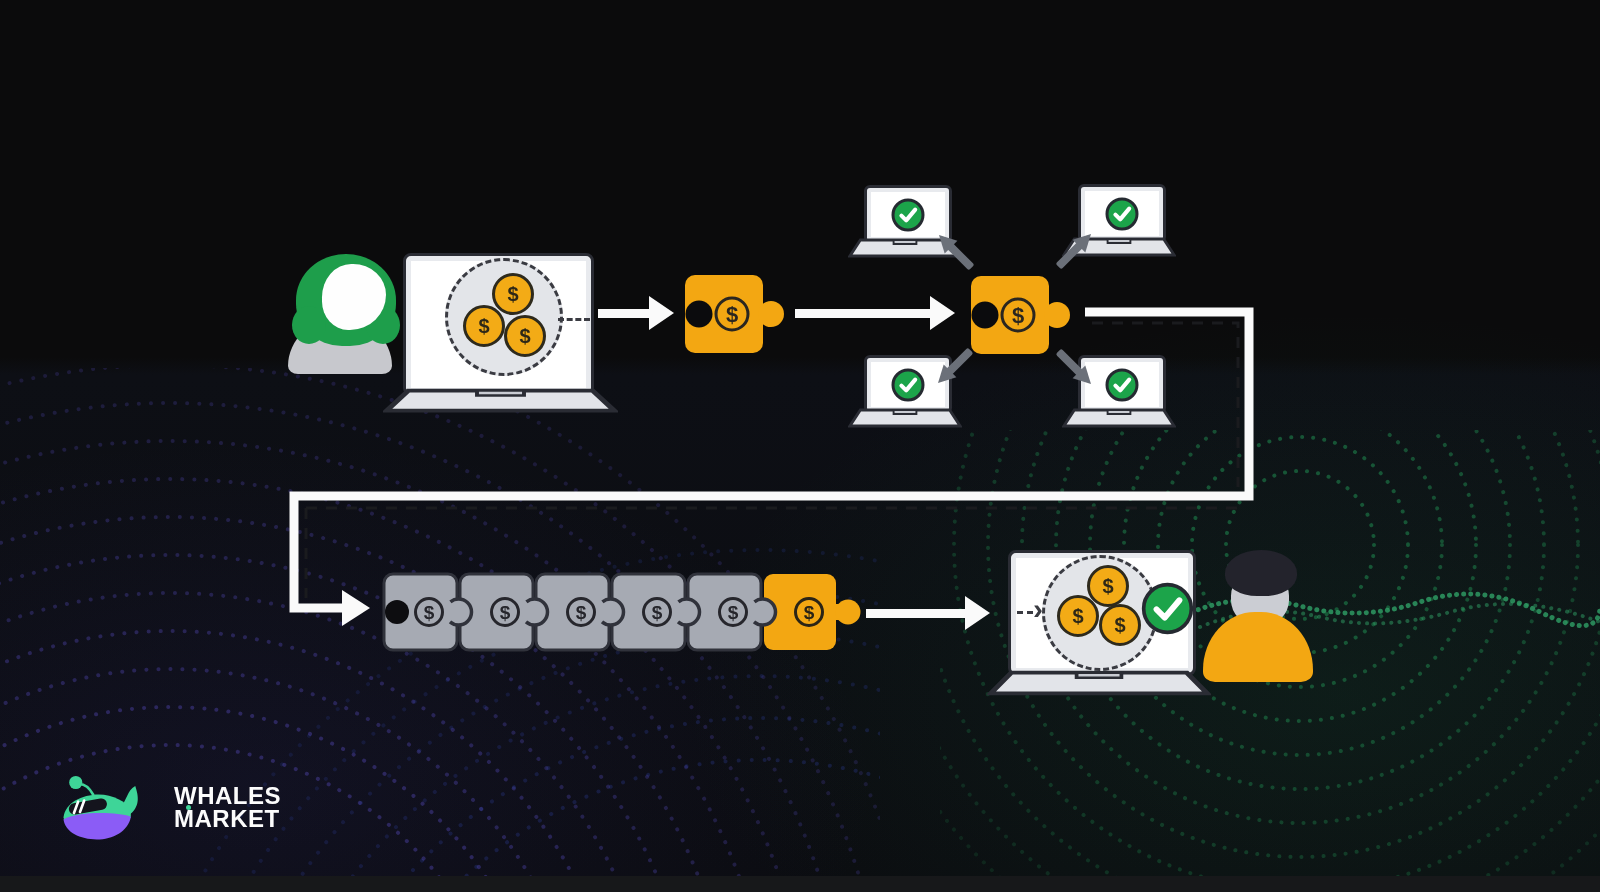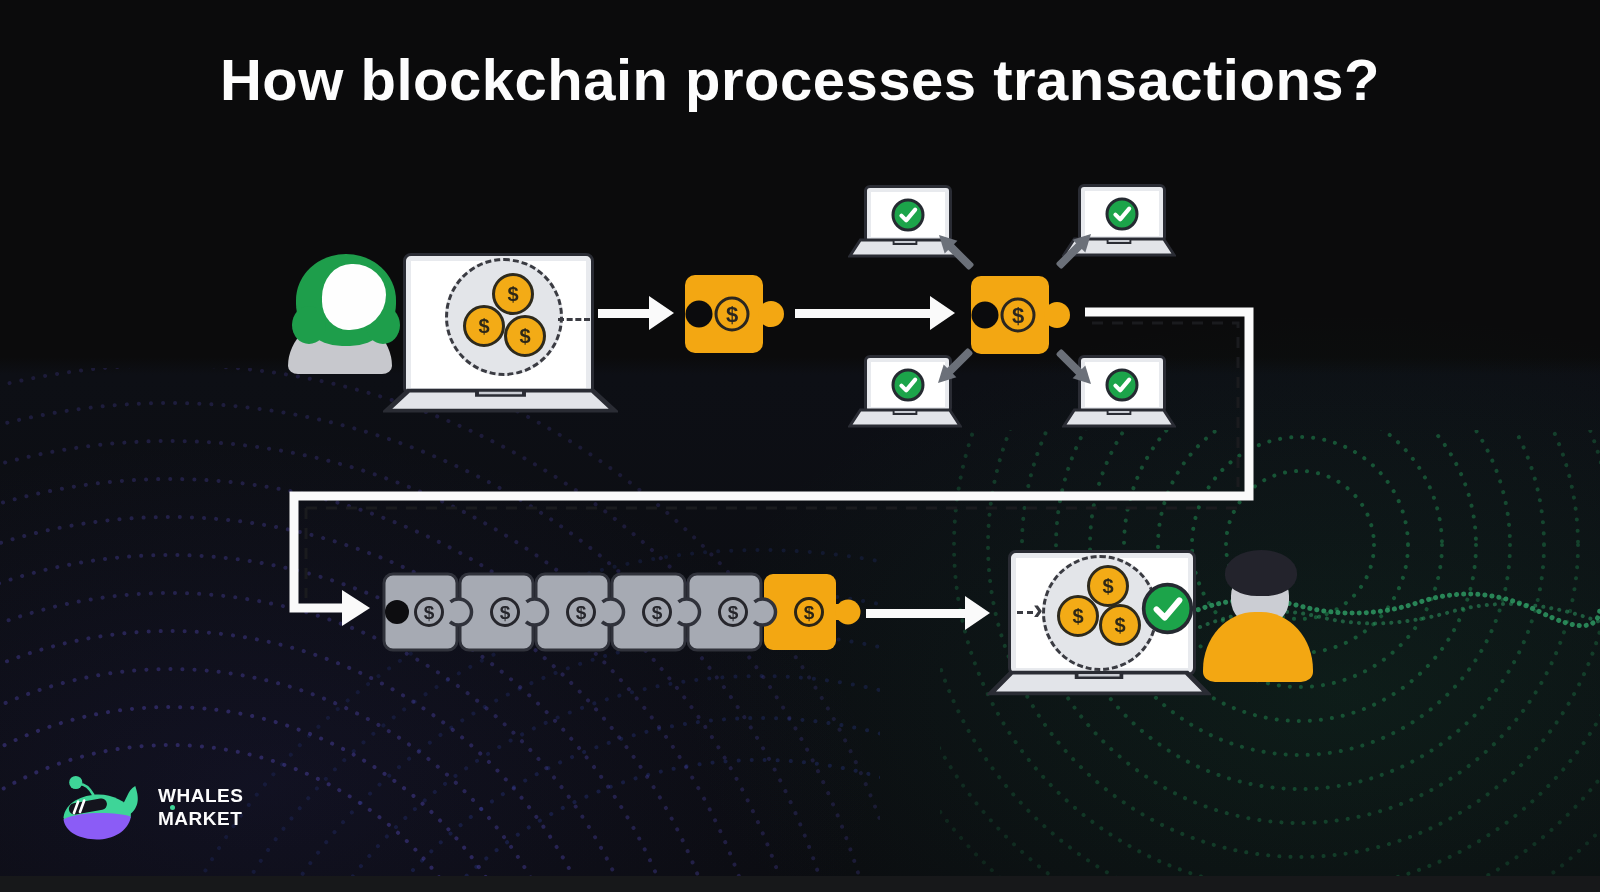--- a/index.html
+++ b/index.html
@@ -61,21 +61,21 @@
   .sender .hair::before{left:-4px;} .sender .hair::after{right:-4px;}
   .sender .face{left:34px;top:12px;width:64px;height:66px;background:#FEFEFE;border-radius:47% 53% 58% 42% / 52% 48% 55% 45%;z-index:3;}
   .receiver .hair{left:22px;top:0;width:72px;height:46px;background:#23232C;border-radius:50% 50% 45% 45%;z-index:3;}
   .receiver .face{left:28px;top:20px;width:58px;height:56px;background:#CBCDD3;border-radius:46%;z-index:2;}
   .receiver .body{left:0;top:62px;width:110px;height:70px;background:#F3A712;border-radius:52px 52px 12px 12px / 58px 58px 10px 10px;z-index:4;}
   
   .routing,.puzzle-svg,.chain-svg,.logo-icon{position:absolute;z-index:2;}
   .puzzle-svg,.chain-svg{z-index:3;}
   
   .brand{position:absolute;left:58px;top:772px;display:flex;align-items:center;z-index:3;}
-  .brand-text{margin-left:12px;color:#FCFCFC;font-weight:800;font-size:19px;line-height:23px;letter-spacing:.5px;position:relative;}
+  .brand-text{margin-left:28px;color:#FCFCFC;font-weight:800;font-size:24px;line-height:23px;letter-spacing:.5px;position:relative;}
   .brand-dot{position:absolute;left:12px;top:21px;width:5px;height:5px;border-radius:50%;background:#3ED598;}
 </style>
 </head>
 <body>
 
 <div class="canvas">
 
   <svg class="waves" width="1600" height="892">
     <defs>
       <clipPath id="clipL">
@@ -122,21 +122,20 @@
         <circle cx="1300" cy="545" r="448" opacity=".18"></circle>
     </g>
     <g stroke="#2FA066" fill="none" stroke-linecap="round">
       <path d="M1185 615 Q1240 590 1300 606 T1420 602 T1540 612 T1600 606" stroke-width="5" stroke-dasharray="0.1 7" opacity=".8"></path>
       <path d="M1200 627 Q1260 602 1320 617 T1450 612 T1600 622" stroke-width="4" stroke-dasharray="0.1 8" opacity=".5"></path>
     </g>
   </svg>
 
   <div class="bottom-strip"></div>
 
-  <div class="title">How blockchain processes transactions?</div>
 
   <div class="person sender" style="left:288px;top:252px;width:116px;height:126px;">
     <div class="body"></div>
     <div class="hair"></div>
     <div class="face"></div>
   </div>
 
   <div class="laptop" style="left:403px;top:253px;">
     <div class="screen" style="width:185px;height:137px;">
       <div class="pending-circle" style="left:39px;top:2px;width:112px;height:112px;"></div>

